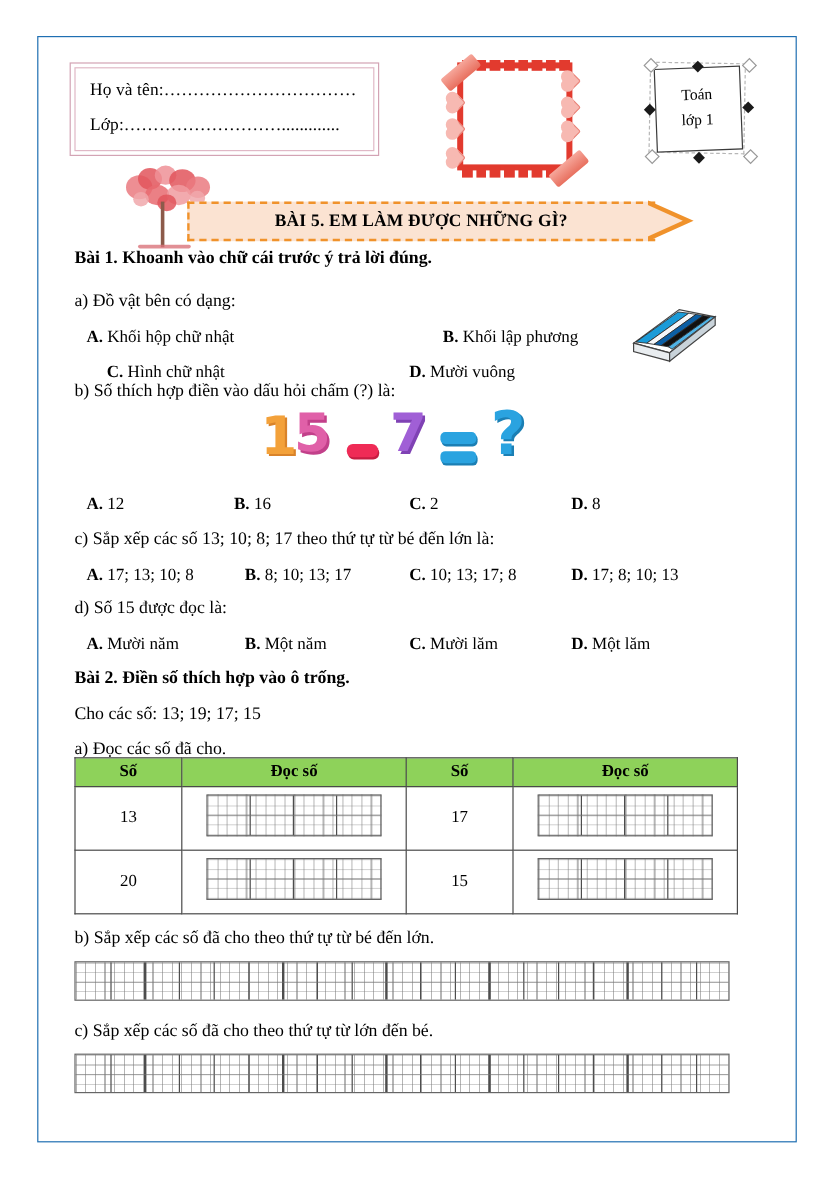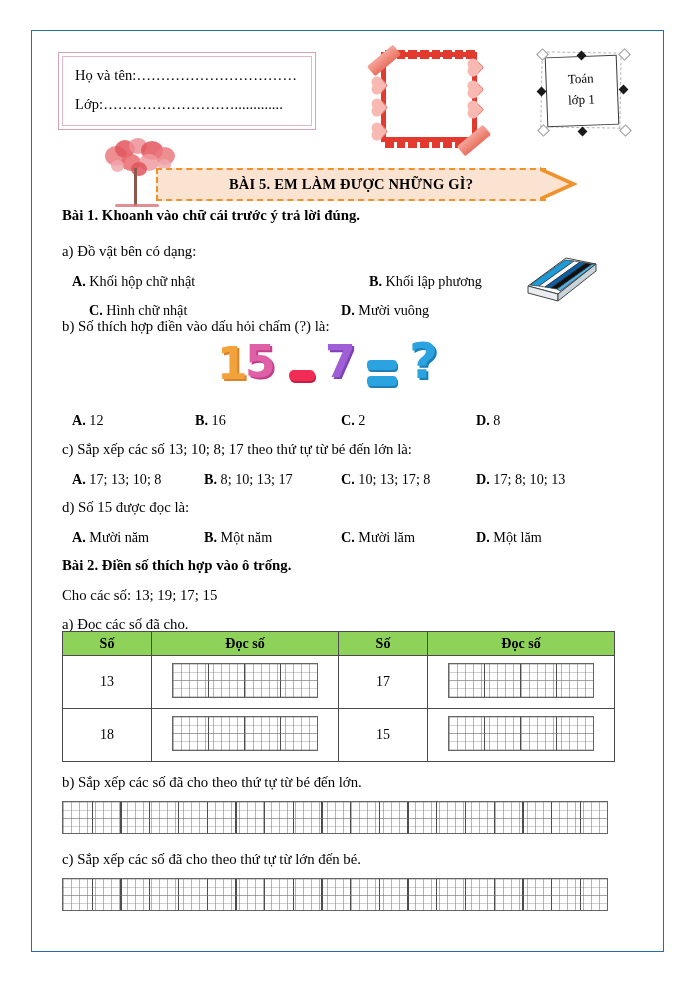--- a/index.html
+++ b/index.html
@@ -574,21 +574,21 @@
         </td>
         <td>17</td>
         <td>
           <span class="pgrid">
             <i class="maj" style="left:35px"></i><i class="maj" style="left:71px"></i><i class="maj" style="left:107px"></i>
             <i class="midline" style="top:16px"></i>
           </span>
         </td>
       </tr>
       <tr>
-        <td>18</td>
+        <td>20</td>
         <td>
           <span class="pgrid">
             <i class="maj" style="left:35px"></i><i class="maj" style="left:71px"></i><i class="maj" style="left:107px"></i>
             <i class="midline" style="top:16px"></i>
           </span>
         </td>
         <td>15</td>
         <td>
           <span class="pgrid">
             <i class="maj" style="left:35px"></i><i class="maj" style="left:71px"></i><i class="maj" style="left:107px"></i>

